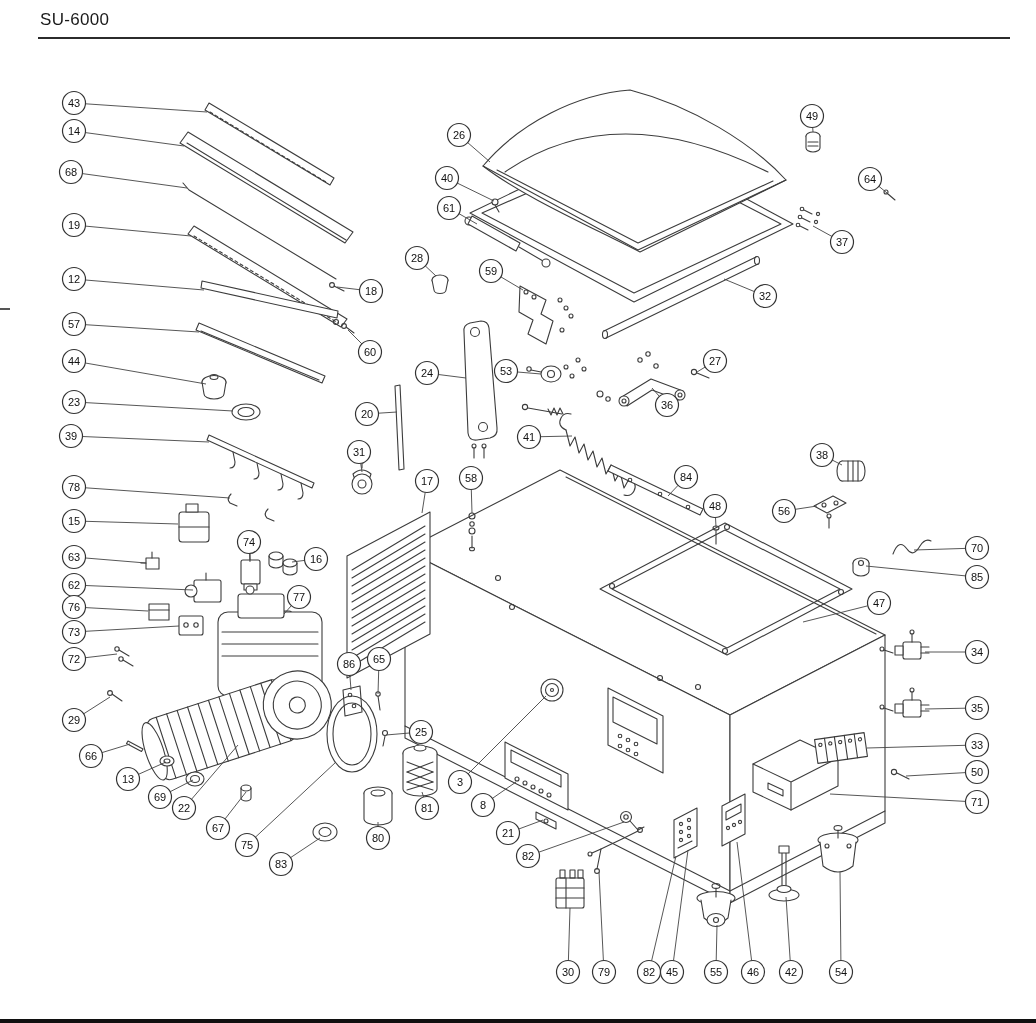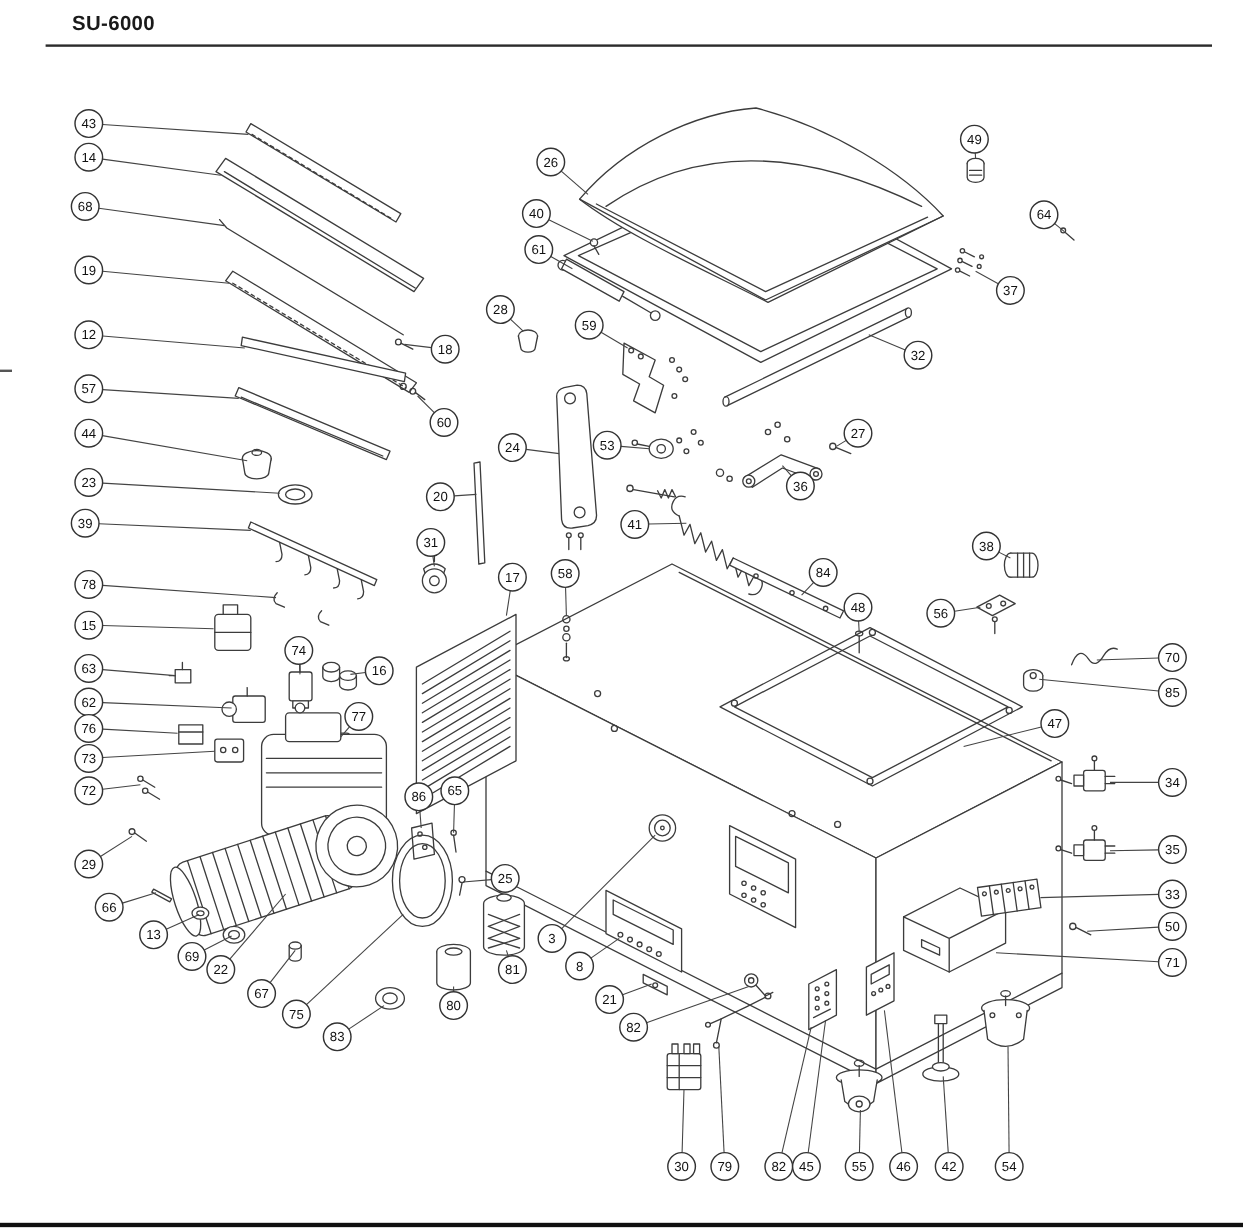--- a/index.html
+++ b/index.html
@@ -1,18 +1,18 @@
 <!DOCTYPE html>
 <html><head>
 <meta charset="utf-8">
 <style>
   html,body{margin:0;padding:0;background:#fff;}
   #page{position:relative;width:1036px;height:1023px;background:#fff;overflow:hidden;
         font-family:"Liberation Sans",sans-serif;}
-  .title{position:absolute;left:40px;top:10px;font-size:17px;font-weight:bold;color:#1a1a1a;letter-spacing:.3px;margin-left:20px;}
+  .title{position:absolute;left:40px;top:10px;font-size:17px;font-weight:normal;color:#1a1a1a;letter-spacing:.3px;}
   .rule{position:absolute;left:38px;top:37px;width:972px;height:2px;background:#2b2b2b;}
   .margin-tick{position:absolute;left:0;top:308px;width:10px;height:2px;background:#555;}
   .bottom-border{position:absolute;left:0;bottom:0;width:1036px;height:4px;background:#101010;}
   svg.diagram{position:absolute;left:0;top:0;}
   .art path,.art rect,.art circle,.art ellipse,.art line{vector-effect:non-scaling-stroke;}
   .balloon{fill:#fff;stroke:#333;stroke-width:1.2;}
   .leader{stroke:#444;stroke-width:.9;fill:none;}
   .balloon-num{font-family:"Liberation Sans",sans-serif;font-size:11px;fill:#111;text-anchor:middle;}
 </style>
 </head>

